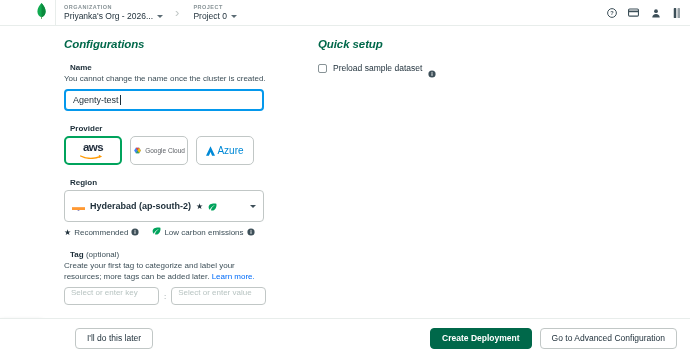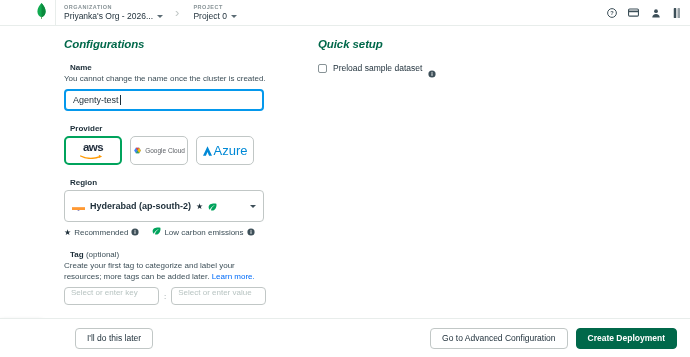--- a/index.html
+++ b/index.html
@@ -69,21 +69,21 @@
   .provider-card {
     width:58px; height:29px; border:1px solid #c1c7c6; border-radius:5px; background:#fff;
     display:flex; align-items:center; justify-content:center;
   }
   .provider-card.selected { border:2px solid #00a35c; }
   .aws-logo { display:flex; flex-direction:column; align-items:center; justify-content:center; line-height:1; }
   .aws-text { font-size:11.5px; font-weight:700; color:#232f3e; letter-spacing:-0.5px; }
   .gcp { display:flex; align-items:center; gap:3px; }
   .gcp-text { font-size:6.5px; color:#5f6368; font-weight:500; }
   .az { display:flex; align-items:center; gap:2px; }
-  .az-text { font-size:13px; color:#0089d6; font-weight:400; }
+  .az-text { font-size:10px; color:#0089d6; font-weight:400; }
 
   
   .select-box {
     width:200px; height:20px; border:1px solid #c1c7c6; border-radius:4px; background:#fff;
     display:flex; align-items:center; padding:15px 7px; gap:5px; margin-top:3px;
   }
   .flag { width:13px; height:9px; border-radius:1px; overflow:hidden; display:block; flex:0 0 13px; }
   .region-name { font-size:9px; font-weight:700; color:#1c2d38; }
   .sel-caret { margin-left:auto; width:0;height:0;border-left:3px solid transparent;border-right:3px solid transparent;border-top:3.5px solid #3d4f58; }
   .region-meta { display:flex; align-items:center; gap:13px; margin-top:5px; }
@@ -339,18 +339,18 @@
           <path d="M12 18.4c-3.5 0-6.4-2.9-6.4-6.4 0-1.1.3-2.1.8-3L4.6 7.2C3.6 8.6 3 10.2 3 12c0 4.9 4 8.9 8.9 8.9V24l4.4-4.4-4.4-4.4z" fill="#4285f4"></path>
         </svg>
       </span>
       <span class="recaptcha-terms">Privacy - Terms</span>
     </div>
   </div>
 
   <div class="footer">
     <div class="btn btn-default footer-left">I'll do this later</div>
     <div class="footer-right">
+      <div class="btn btn-primary">Create Deployment</div>
       <div class="btn btn-default">Go to Advanced Configuration</div>
-      <div class="btn btn-primary">Create Deployment</div>
     </div>
   </div>
 
 </div>
 
 </body></html>

